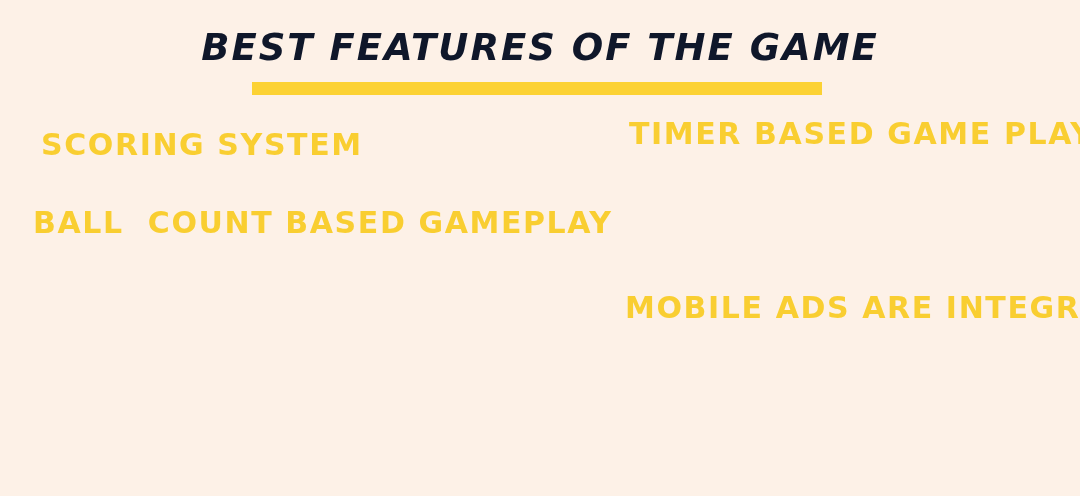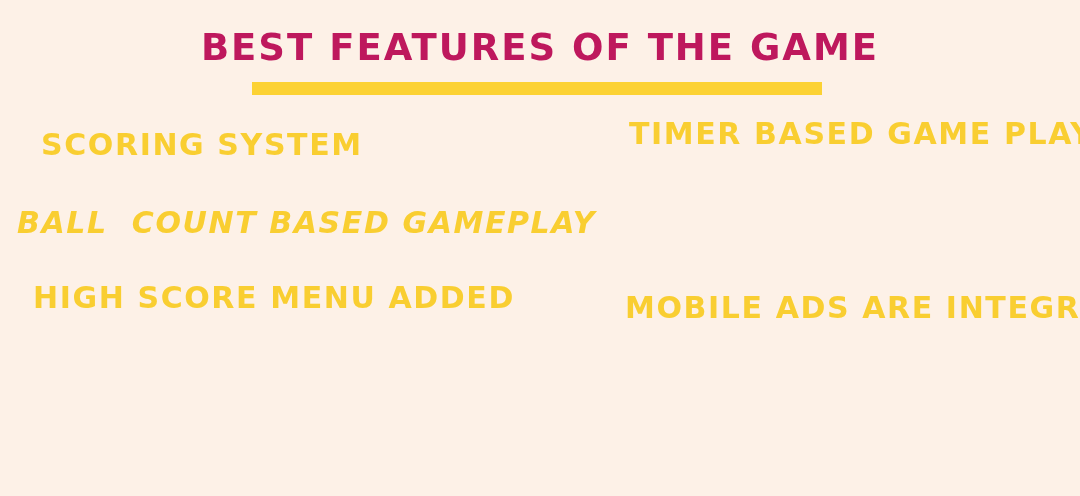--- a/index.html
+++ b/index.html
@@ -30,23 +30,24 @@
     width: 1080px;
     text-align: center;
   }
 
   .slide-title {
     display: block;
     font-family: "DejaVu Sans", sans-serif;
     font-size: 37px;
     font-weight: bold;
     letter-spacing: 2.0px;
-    color: #be185d;
+    color: #0f172a;
     line-height: 44px;
     white-space: nowrap;
+    font-style: italic;
   }
 
   .title-underline {
     position: absolute;
     left: 252px;
     top: 82px;
     width: 570px;
     height: 13px;
     background: #FCD234;
   }
@@ -66,21 +67,21 @@
     font-size: 30px;
     font-weight: bold;
     letter-spacing: 1.6px;
     color: #F9CE31;
     line-height: 34px;
     white-space: pre;
   }
 
   
   .feat-l1 { left: 41px;  top: 128px; }
-  .feat-l2 { left: 17px;  top: 206px; font-style: italic; }
+  .feat-l2 { left: 33px;  top: 206px; }
   .feat-l3 { left: 33px;  top: 281px; }
 
   
   .feat-r1 { left: 629px; top: 117px; }
   .feat-r2 { left: 627px; top: 205px; }
   .feat-r3 { left: 625px; top: 291px; }
 </style>
 </head>
 <body>
 
@@ -91,21 +92,20 @@
   </div>
 
   <div class="title-underline"></div>
 
   <div class="features">
 
     <div class="feature-item feat-l1">SCORING SYSTEM</div>
 
     <div class="feature-item feat-l2">BALL  COUNT BASED GAMEPLAY</div>
 
-    <div class="feature-item feat-l3">HIGH SCORE MENU ADDED</div>
 
     <div class="feature-item feat-r1">TIMER BASED GAME PLAY</div>
 
 
     <div class="feature-item feat-r3">MOBILE ADS ARE INTEGRATED</div>
 
   </div>
 
 </div>
 

